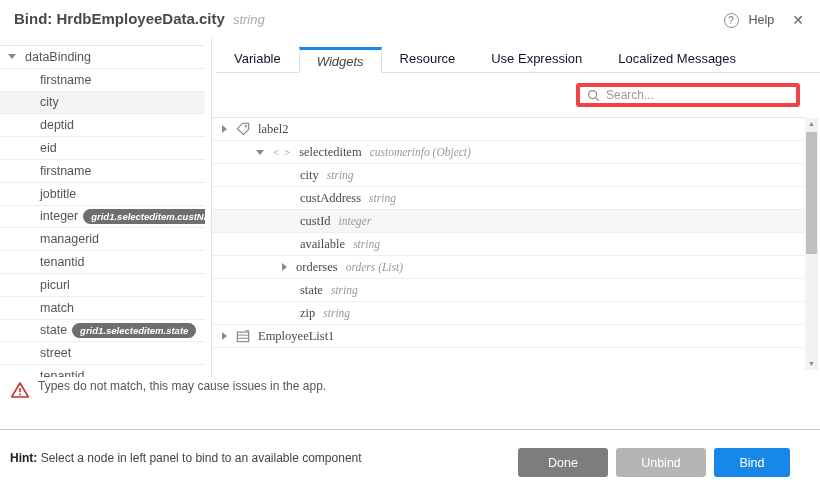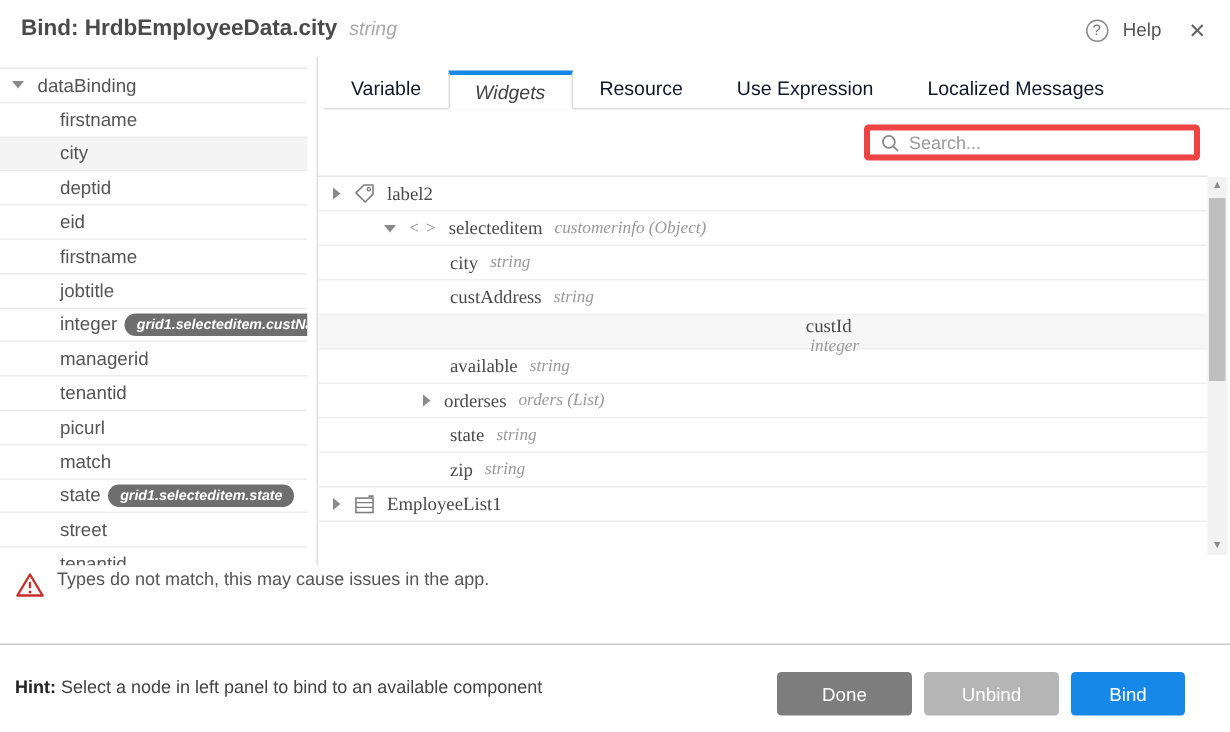--- a/index.html
+++ b/index.html
@@ -46,21 +46,21 @@
   .searchbar { position:absolute; right:20px; top:45px; width:224px; height:24px; border:4px solid #ef4444;
     border-radius:3px; display:flex; align-items:center; padding:0 7px; background:#fff; }
   .search-icon { flex:none; margin-right:6px; display:inline-flex; }
   .searchbar input { border:none; outline:none; width:100%; font-size:12px; color:#555;
     font-family:"Liberation Sans", sans-serif; background:transparent; }
   .searchbar input::placeholder { color:#9a9a9a; }
 
   .tree { position:absolute; left:0; right:15px; top:79px; height:254px; border-top:1px solid #e6e6e6; overflow:hidden; }
   .tree-row { height:23px; display:flex; align-items:center; border-bottom:1px solid #efefef;
     font-size:12.5px; color:#4a4a4a; cursor:pointer;font-family:Liberation Serif, serif; }
-  .tree-row.selected { background:#f6f6f6;flex-direction:column; }
+  .tree-row.selected { background:#f6f6f6; }
   .tree-type { font-size:11.5px; font-style:italic; color:#999; margin-left:8px; }
   .node-icon { display:inline-flex; align-items:center; margin-right:8px; flex:none; }
   .code-glyph { font-size:11px; color:#8a8a8a; letter-spacing:1px; font-weight:400; }
 
   
   .vscroll { position:absolute; right:2px; top:80px; width:13px; height:252px; background:#f2f2f2; }
   .vs-arrow { position:absolute; left:0; width:13px; height:12px; text-align:center; font-size:7px; color:#8a8a8a; line-height:12px; }
   .vs-up { top:0; } .vs-down { bottom:0; }
   .vs-thumb { position:absolute; left:1px; top:14px; width:11px; height:122px; background:#bfbfbf; }
 

